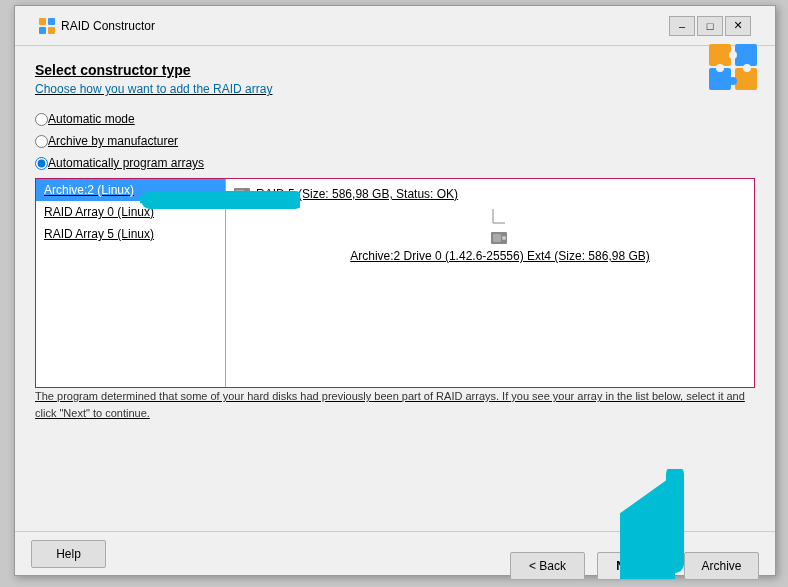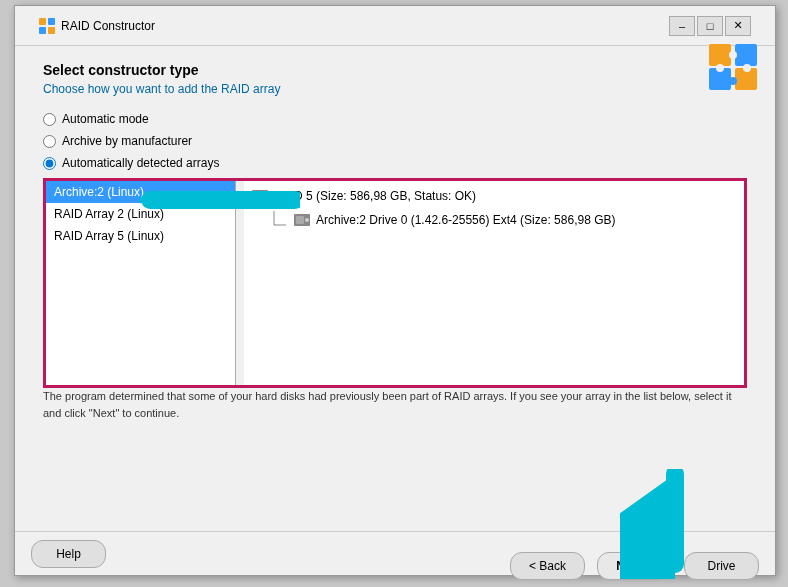--- a/index.html
+++ b/index.html
@@ -59,23 +59,24 @@
       border: 1px solid #aaa;
       cursor: pointer;
       display: flex;
       align-items: center;
       justify-content: center;
       font-size: 11px;
     }
 
     
     .dialog-content {
-      padding: 16px 28px;
+      padding: 16px 20px;
       height: calc(100% - 30px - 44px);
       overflow: hidden;
+      text-decoration: underline;
     }
 
     .section-title {
       font-size: 14px;
       font-weight: bold;
       color: #000;
       margin-bottom: 4px;
     }
 
     .section-subtitle {
@@ -94,42 +95,41 @@
     }
 
     
     .radio-group {
       margin-bottom: 4px;
     }
 
     .radio-item {
       display: flex;
       align-items: center;
-      gap: 6px;
       margin-bottom: 8px;
       cursor: pointer;
     }
 
     .radio-input {
       width: 13px;
       height: 13px;
       accent-color: #0078d7;
       cursor: pointer;
     }
 
     .radio-label {
       font-size: 12px;
       color: #000;
     }
 
     
     .panels-container {
       display: flex;
-      gap: 8px;
-      border: 3px solid #be185d;
+      gap: 0;
+      border: 1px solid #be185d;
       height: 210px;
       margin-top: 2px;
     }
 
     .left-panel {
       width: 190px;
       border-right: 1px solid #aaa;
       background: #fff;
       overflow-y: auto;
     }
@@ -157,20 +157,21 @@
       display: flex;
       align-items: center;
       gap: 4px;
       padding: 4px 4px;
       font-size: 12px;
       color: #000;
     }
 
     .tree-item-child {
       padding-left: 24px;
+      flex-direction: column;
     }
 
     
     .info-text {
       margin-top: 0;
       font-size: 11px;
       color: #333;
       line-height: 1.5;
     }
 
@@ -187,21 +188,21 @@
       align-items: center;
       justify-content: space-between;
       padding: 0 16px;
     }
 
     .footer-btn {
       min-width: 75px;
       height: 28px;
       background: #e0e0e0;
       border: 1px solid #aaa;
-      border-radius: 12px;
+      border-radius: 2px;
       font-size: 12px;
       cursor: pointer;
       padding: 0 12px;
     }
 
     .footer-right {
       display: flex;
       gap: 12px;
       margin-top: 24px;
     }
@@ -256,30 +257,30 @@
       </div>
 
       <div class="radio-item">
         <input type="radio" class="radio-input" name="constructor-type" style="">
         <span class="radio-label">Archive by manufacturer</span>
       </div>
 
 
       <div class="radio-item">
         <input type="radio" class="radio-input" name="constructor-type" checked="" style="">
-        <span class="radio-label">Automatically detected arrays</span>
+        <span class="radio-label">Automatically program arrays</span>
       </div>
 
     </div>
 
     <div class="panels-container">
 
       <div class="left-panel">
         <div class="list-item selected">Archive:2 (Linux)</div>
-        <div class="list-item">RAID Array 2 (Linux)</div>
+        <div class="list-item">RAID Array 0 (Linux)</div>
         <div class="list-item">RAID Array 5 (Linux)</div>
       </div>
 
       <div class="right-panel">
         <div class="tree-item">
           <svg width="18" height="14" viewBox="0 0 18 14">
             <rect x="0" y="1" width="16" height="12" rx="1" fill="#888"></rect>
             <rect x="2" y="3" width="8" height="8" rx="1" fill="#aaa"></rect>
             <circle cx="13" cy="7" r="2" fill="#ccc"></circle>
           </svg>
@@ -303,21 +304,21 @@
 
     <div class="info-text">The program determined that some of your hard disks had previously been part of RAID arrays. If you see your array in the list below, select it and click "Next" to continue.</div>
 
   </div>
 
   <div class="dialog-footer">
     <button class="footer-btn">Help</button>
     <div class="footer-right">
       <button class="footer-btn">&lt; Back</button>
       <button class="footer-btn" style="background:#e8e8e8; font-weight:600;">Next &gt;</button>
-      <button class="footer-btn">Drive</button>
+      <button class="footer-btn">Archive</button>
     </div>
   </div>
 
 </div>
 
 <svg style="position:absolute; top:178px; left:140px; pointer-events:none;" width="160" height="44" viewBox="0 0 160 44">
   <defs>
     <marker id="arrowhead-left" markerWidth="10" markerHeight="7" refX="0" refY="3.5" orient="auto">
       <polygon points="10 0, 0 3.5, 10 7" fill="#00bcd4"></polygon>
     </marker>

